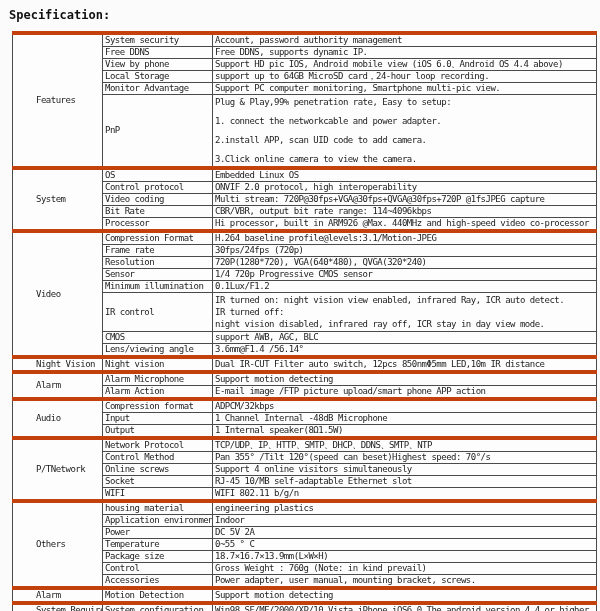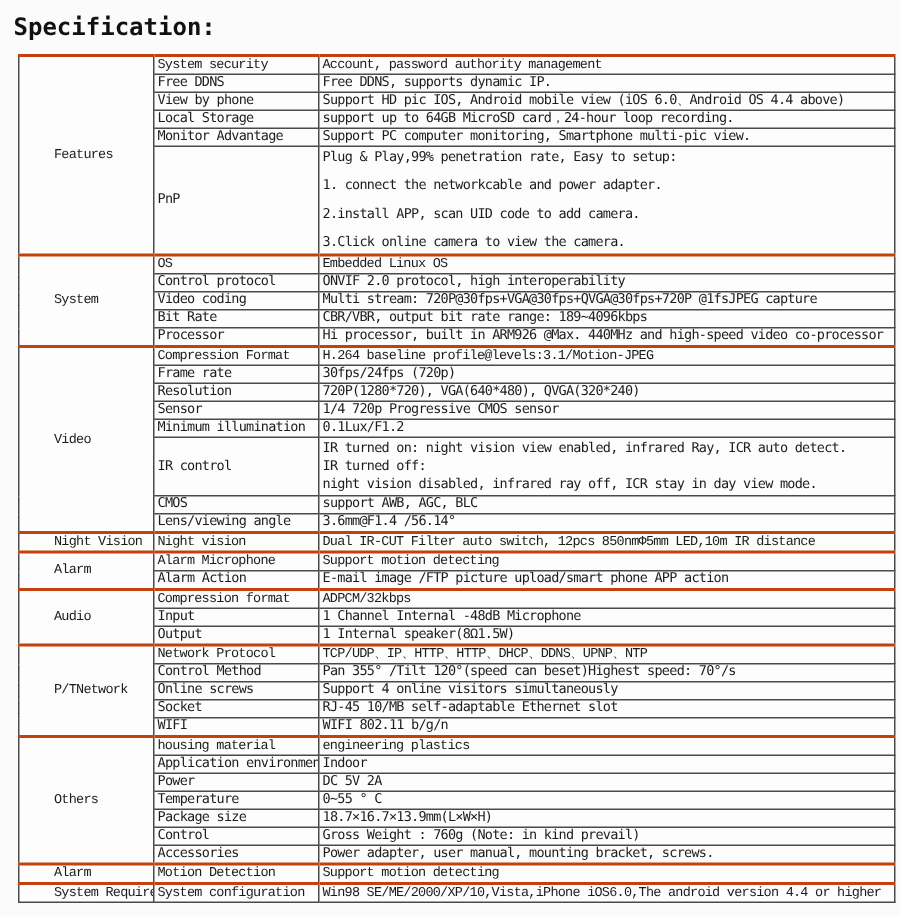--- a/index.html
+++ b/index.html
@@ -1,24 +1,24 @@
 <!DOCTYPE html>
 <html><head>
 <meta charset="utf-8">
 <style>
   html,body{margin:0;padding:0;background:#fbfbfb;width:600px;height:611px;overflow:hidden;}
   body{font-family:"DejaVu Sans Mono","Liberation Mono",monospace;color:#1c1c1c;}
-  .page-title{font-weight:bold;font-size:16px;letter-spacing:0;margin:8px 0 9px 9px;color:#111;}
+  .page-title{font-weight:bold;font-size:12px;letter-spacing:0;margin:8px 0 9px 9px;color:#111;}
   table.spec{border-collapse:collapse;margin-left:12px;width:585px;table-layout:fixed;background:#fdfdfd;}
   table.spec{border:1px solid #3a3a3a;}
   col.c1{width:90px;}
   col.c2{width:110px;}
   td{border:1px solid #4a4a4a;font-size:9px;letter-spacing:-0.5px;line-height:11px;height:11px;
      padding:0 2px;white-space:nowrap;overflow:hidden;vertical-align:middle;}
-  tr.section-start td{border-top:2px solid #c2410c;font-family:Liberation Mono, monospace;}
+  tr.section-start td{border-top:4px solid #c2410c;}
   td.cat{vertical-align:middle;padding-left:23px;}
   td.multi{height:auto;padding:1px 2px;}
   td.multi div{line-height:12px;}
   td.multi div.gap{margin-top:7px;}
   td.multi div.gap-big{margin-top:0;}
 </style>
 </head>
 <body>
 
 <div class="page-title">Specification:</div>
@@ -70,21 +70,21 @@
   <tr>
     <td>Control protocol</td>
     <td>ONVIF 2.0 protocol, high interoperability</td>
   </tr>
   <tr>
     <td>Video coding</td>
     <td>Multi stream: 720P@30fps+VGA@30fps+QVGA@30fps+720P @1fsJPEG capture</td>
   </tr>
   <tr>
     <td>Bit Rate</td>
-    <td>CBR/VBR, output bit rate range: 189~4096kbps</td>
+    <td>CBR/VBR, output bit rate range: 114~4096kbps</td>
   </tr>
   <tr>
     <td>Processor</td>
     <td>Hi processor, built in ARM926 @Max. 440MHz and high-speed video co-processor</td>
   </tr>
 
   <tr class="section-start">
     <td class="cat" rowspan="8">Video</td>
     <td>Compression Format</td>
     <td>H.264 baseline profile@levels:3.1/Motion-JPEG</td>
@@ -148,21 +148,21 @@
     <td>1 Channel Internal -48dB Microphone</td>
   </tr>
   <tr>
     <td>Output</td>
     <td>1 Internal speaker(8Ω1.5W)</td>
   </tr>
 
   <tr class="section-start">
     <td class="cat" rowspan="5">P/TNetwork</td>
     <td>Network Protocol</td>
-    <td>TCP/UDP、IP、HTTP、HTTP、DHCP、DDNS、UPNP、NTP</td>
+    <td>TCP/UDP、IP、HTTP、SMTP、DHCP、DDNS、SMTP、NTP</td>
   </tr>
   <tr>
     <td>Control Method</td>
     <td>Pan 355° /Tilt 120°(speed can beset)Highest speed: 70°/s</td>
   </tr>
   <tr>
     <td>Online screws</td>
     <td>Support 4 online visitors simultaneously</td>
   </tr>
   <tr>

